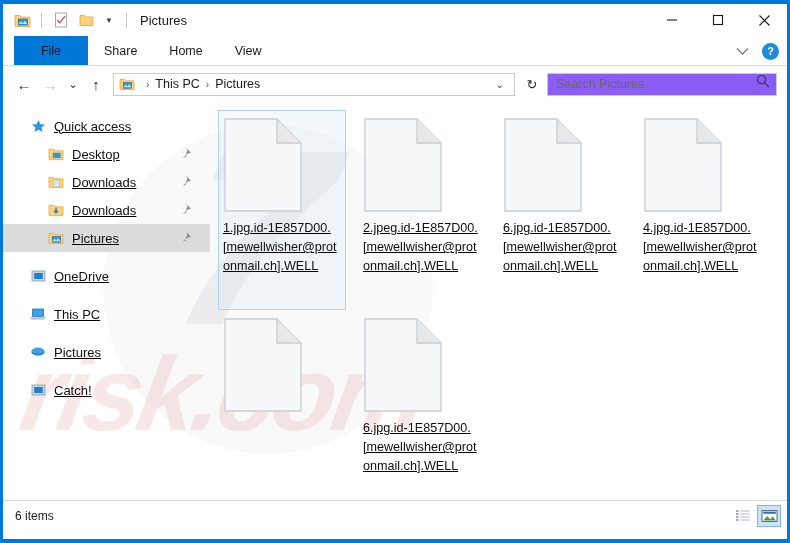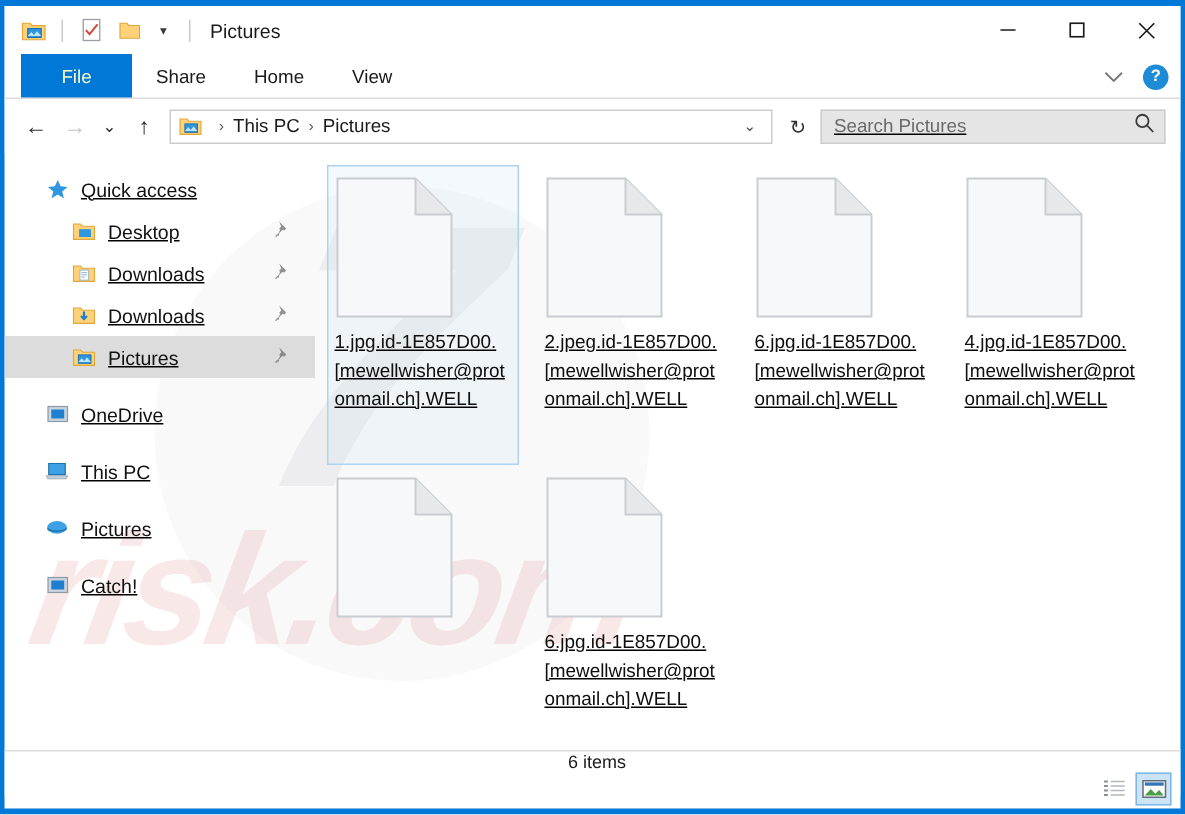--- a/index.html
+++ b/index.html
@@ -101,21 +101,21 @@
   }
   .tab {
     display: flex; align-items: center; justify-content: center;
     font-size: 12.5px; color: #1a1a1a;
     padding: 0 16px;
     cursor: default;
     min-width: 58px;
   }
   .tab.file {
     background: #0078d7;
-    color: #fef9c3;
+    color: #0f172a;
     min-width: 74px;
     margin-left: 11px;
   }
   #ribbon-right {
     position: absolute; right: 8px; top: 0;
     height: 30px; display: flex; align-items: center; gap: 10px;
   }
   .chev-btn { width: 20px; height: 20px; display:flex; align-items:center; justify-content:center; cursor: default; }
   .help-btn {
     width: 17px; height: 17px; border-radius: 50%;
@@ -155,25 +155,24 @@
   .crumb {
     font-size: 12.5px; color: #1a1a1a;
     padding: 0 3px; cursor: default; white-space: nowrap;
   }
   .crumb-sep { font-size: 10px; color: #555; padding: 0 3px; }
   #crumb-dropdown { margin-left: auto; font-size: 10px; color: #444; padding: 0 6px; cursor: default; }
   #refresh { font-size: 13px; color: #2b2b2b; width: 22px; text-align:center; cursor: default; }
   #search {
     width: 230px; height: 23px;
     border: 1px solid #cccccc;
-    background: #e5e5e5;
-    display: flex; align-items: center;
+    background: #8b5cf6;
+    display: flex; 
     padding: 0 6px;
     margin-left: 4px;
-    text-decoration: underline;
   }
   #search input {
     border: none; outline: none;
     flex: 1 1 auto; min-width: 0;
     font-size: 12.5px;
     font-family: "Liberation Sans", sans-serif;
     color: #222;
     background: transparent;
   }
   #search input::placeholder { color: #6a6a6a; }
@@ -265,21 +264,20 @@
   
   #statusbar {
     position: relative;
     height: 31px;
     border-top: 1px solid #dcdcdc;
     background: #ffffff;
     display: flex;
     align-items: center;
     padding: 0 6px 0 12px;
     z-index: 3;
-    flex-direction: column;
   }
   #status-text { font-size: 12px; color: #1a1a1a; }
   #view-toggles { margin-left: auto; display: flex; gap: 2px; align-items: center; }
   .viewbtn {
     width: 24px; height: 22px;
     display: flex; align-items: center; justify-content: center;
     border: 1px solid transparent;
     cursor: default;
   }
   .viewbtn.active { border-color: #7cb7e8; background: #cde4f7; }

